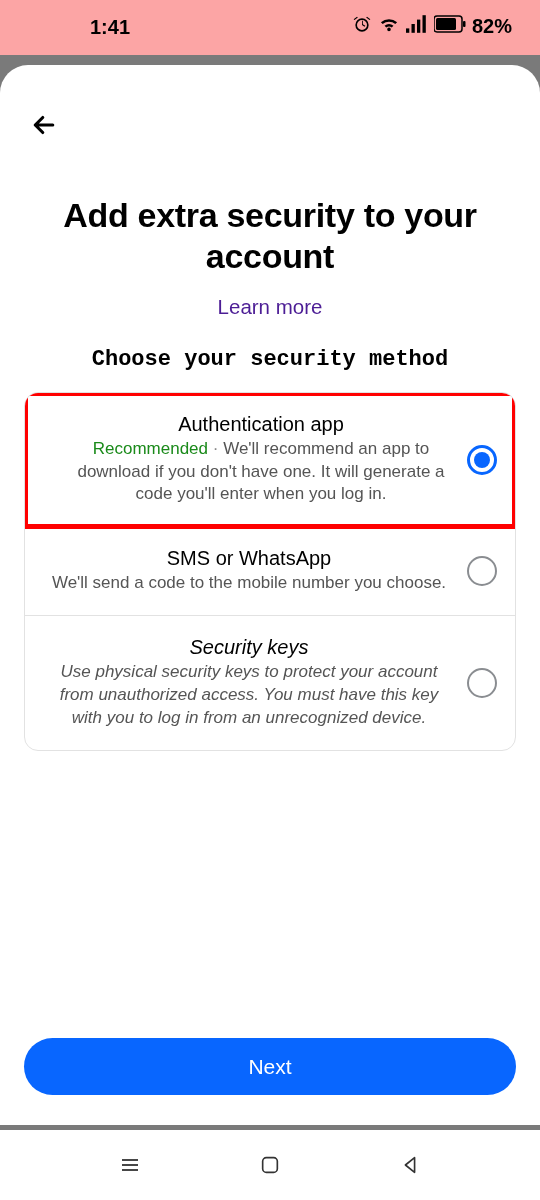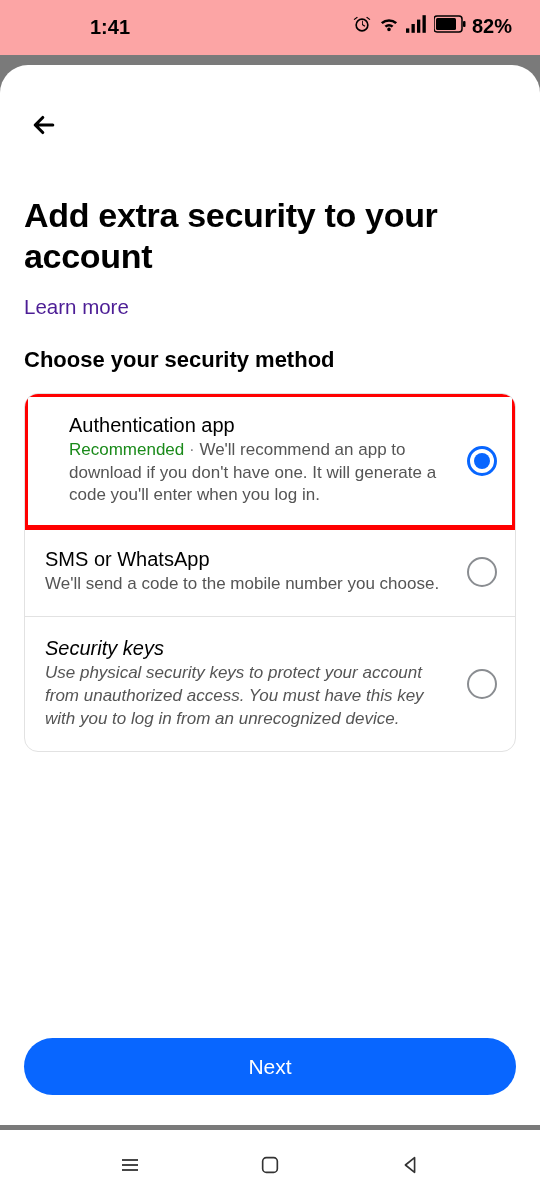--- a/index.html
+++ b/index.html
@@ -2,25 +2,25 @@
 <html><head>
 <meta charset="utf-8">
 <style>
   * { box-sizing: border-box; margin: 0; padding: 0; }
   html, body { width: 540px; height: 1200px; font-family: -apple-system, BlinkMacSystemFont, "Segoe UI", Helvetica, Arial, sans-serif; background: #7a7a7a; overflow: hidden; }
   .status-bar { width: 540px; height: 55px; background: #fca5a5; display: flex; align-items: center; justify-content: space-between; padding: 0 28px 0 90px; font-size: 20px; font-weight: 600; }
   .status-right { display: flex; align-items: flex-start; gap: 6px; }
   .status-right svg, .status-right span { display: inline-block; }
   .sheet { position: absolute; top: 65px; left: 0; width: 540px; height: 1060px; background: #fff; border-radius: 28px 28px 0 0; }
   .back-btn { position: absolute; top: 40px; left: 24px; width: 40px; height: 40px; display: flex; align-items: center; justify-content: center; }
-  .content { padding: 130px 24px 0 24px; }
+  .content { padding: 130px 24px 0 24px; text-align: center; }
   h1 { font-size: 34px; font-weight: 700; line-height: 1.2; letter-spacing: -0.3px; margin-bottom: 18px; }
   .description { font-size: 20.5px; line-height: 1.35; color: #000; margin-bottom: 6px; }
   .learn-more { color: #4c1d95; font-size: 20.5px; font-weight: 500; display: inline-block; margin-bottom: 28px; }
-  h2 { font-size: 22px; font-weight: 700; margin-bottom: 20px; }
+  h2 { font-size: 22px; font-weight: 700; margin-bottom: 20px; font-family: Liberation Mono, monospace; }
   .options { border: 1px solid #e2e2e2; border-radius: 14px; overflow: hidden; }
   .option { display: flex; align-items: center; padding: 20px 18px 20px 20px; gap: 14px; border-bottom: 1px solid #e2e2e2; }
   .option:last-child { border-bottom: none; font-style: italic; }
   .option.highlighted { outline: 5px solid #ff0000; outline-offset: -3px; padding-left: 44px; }
   .option-text { flex: 1; }
   .option-title { font-size: 20px; font-weight: 500; color: #000; margin-bottom: 2px; }
   .option-desc { font-size: 17px; line-height: 1.35; color: #555; }
   .recommended { color: #1a8a1a; }
   .sep { color: #888; }
   .radio { flex-shrink: 0; width: 30px; height: 30px; border-radius: 50%; border: 2.5px solid #8a8d91; position: relative; }

